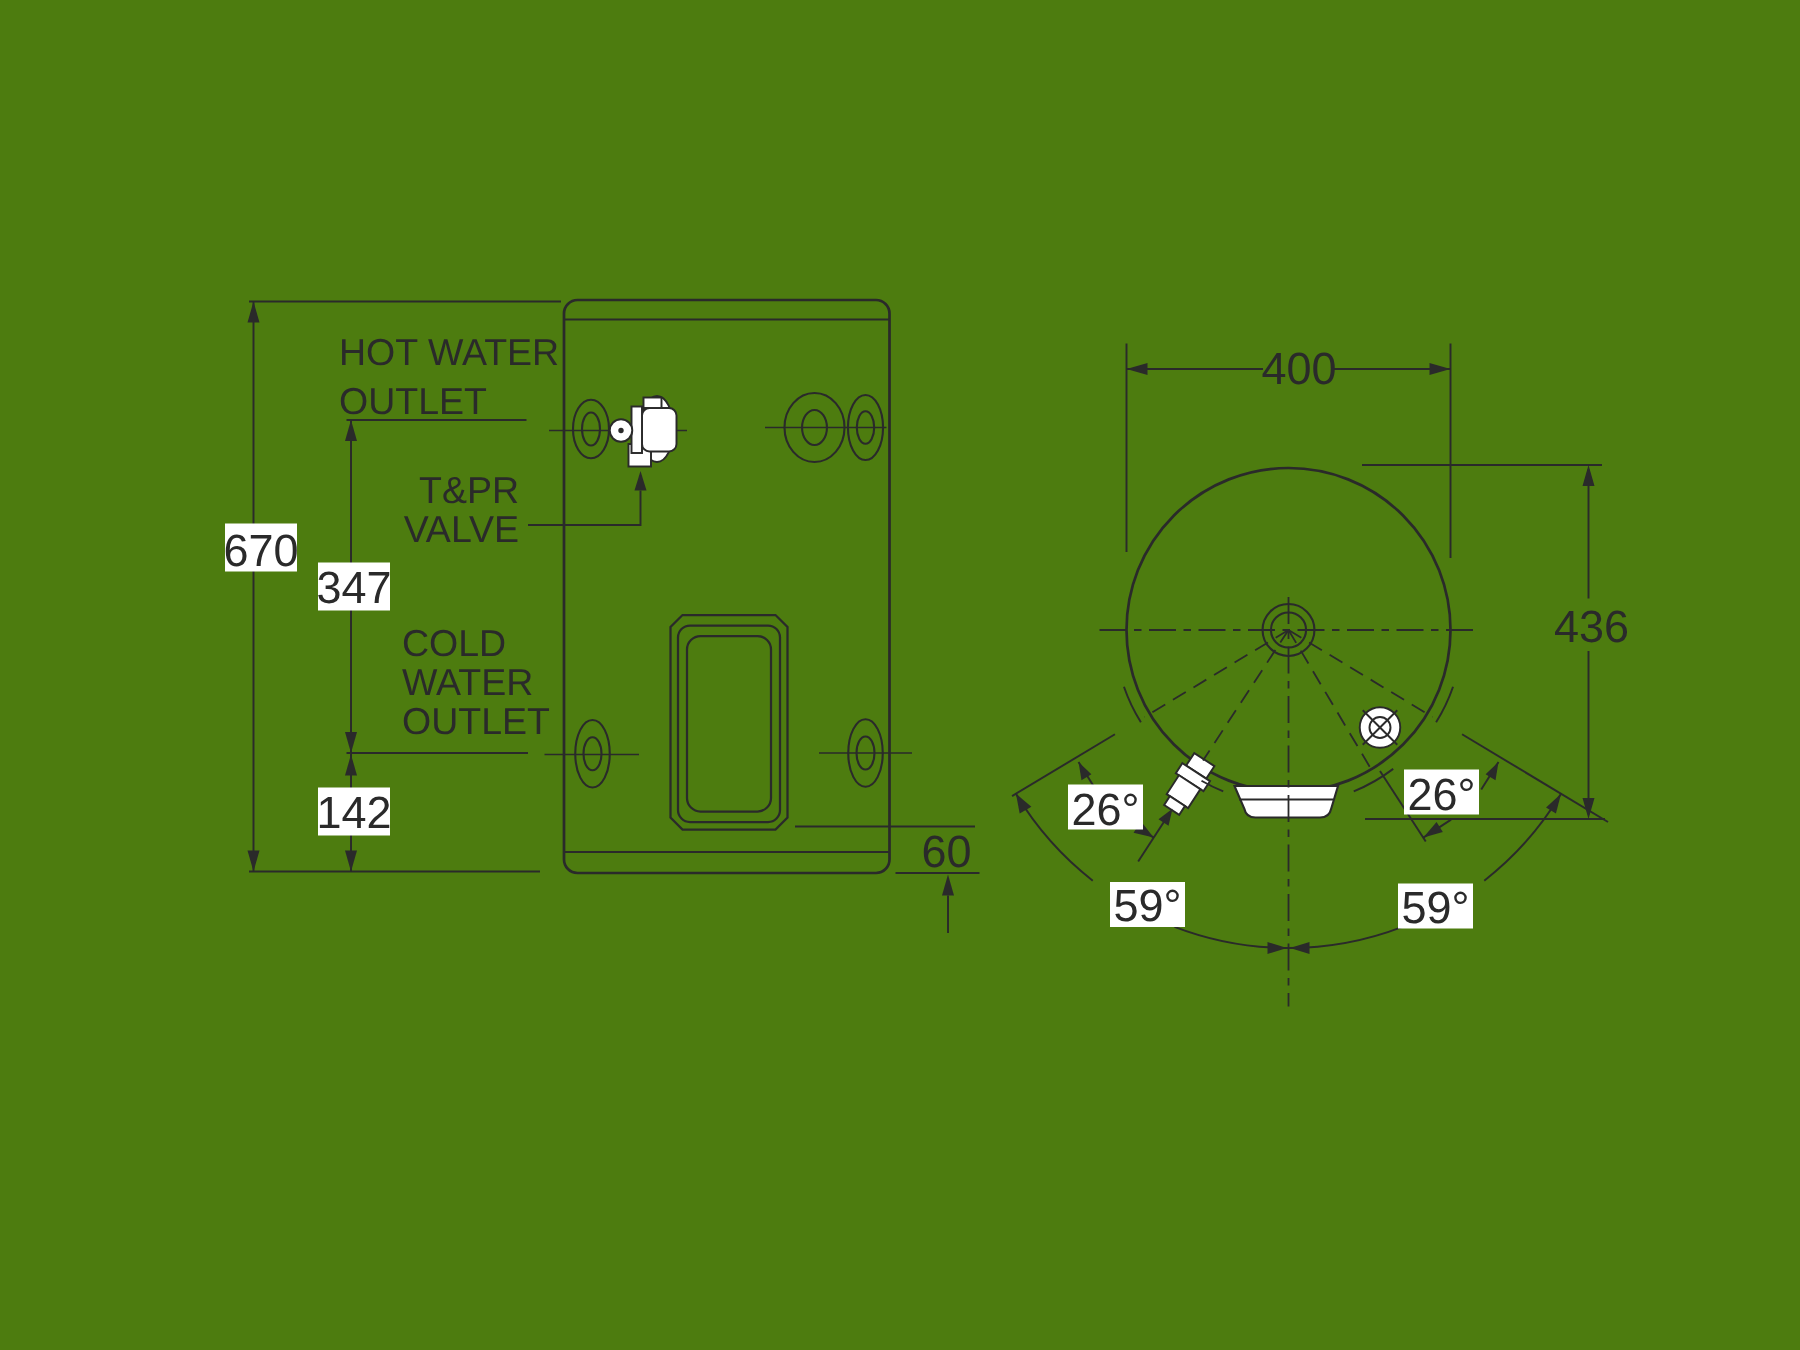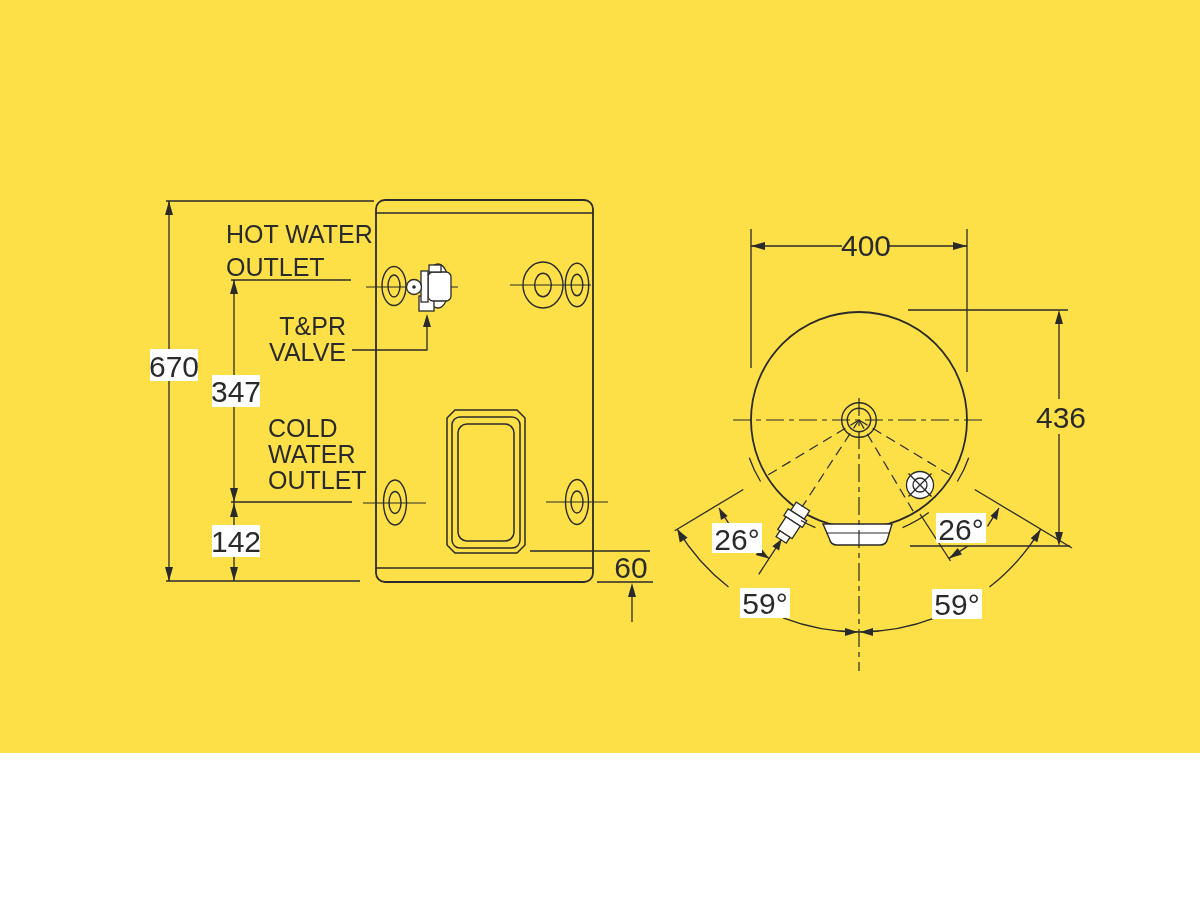--- a/index.html
+++ b/index.html
@@ -1,16 +1,16 @@
 <!DOCTYPE html>
 <html><head>
 <meta charset="utf-8">
 <style>
   html,body{margin:0;padding:0;background:#ffffff;}
-  .stage{position:relative;width:1200px;height:753px;background:#fde047;overflow:hidden;}
+  .stage{position:relative;width:1200px;height:900px;background:#4d7c0f;overflow:hidden;}
   svg text{font-family:"Liberation Sans",sans-serif;fill:#2a2a2a;}
   .lbl{font-size:25px;}
   .num{font-size:30px;}
 </style>
 </head>
 <body>
 
 <div class="stage">
 <svg width="1200" height="900" viewBox="0 0 1200 900">
   <g fill="none" stroke="#2a2a2a" stroke-width="1.4" stroke-linecap="butt">

